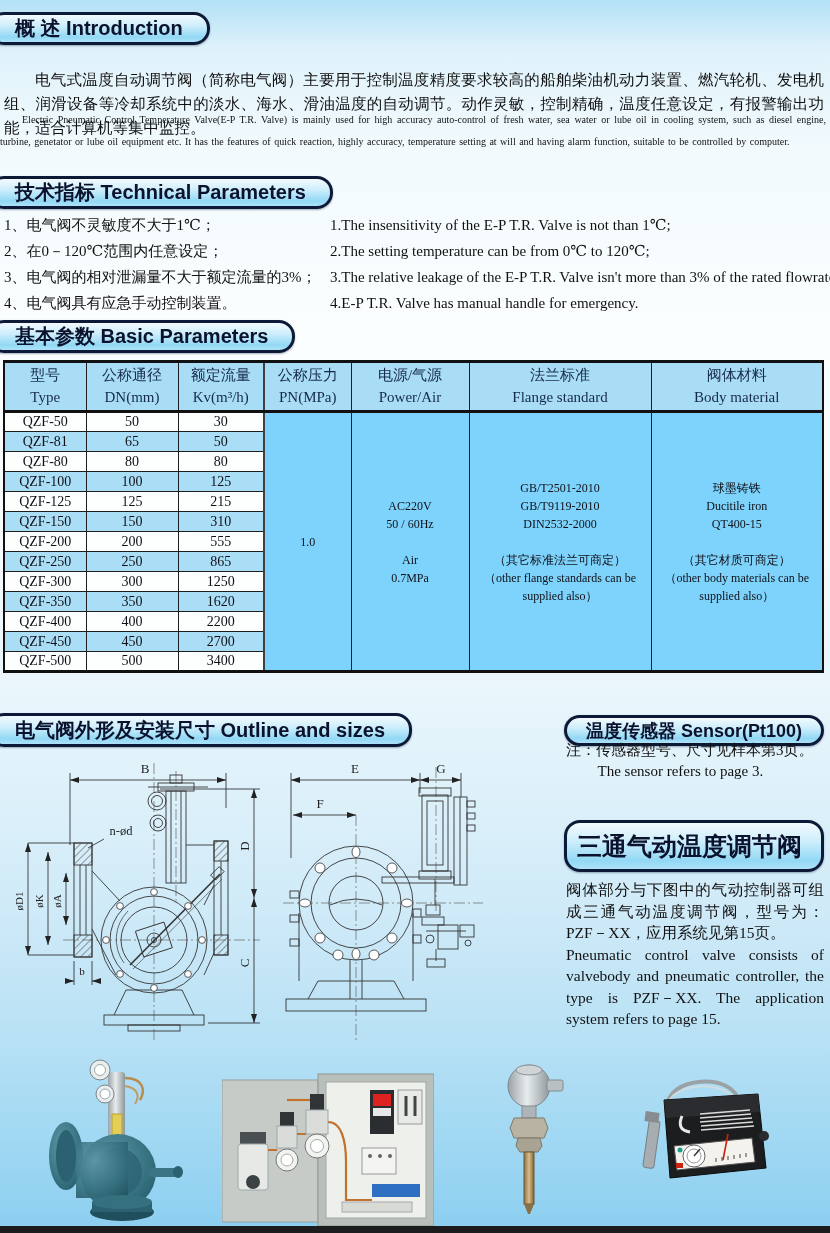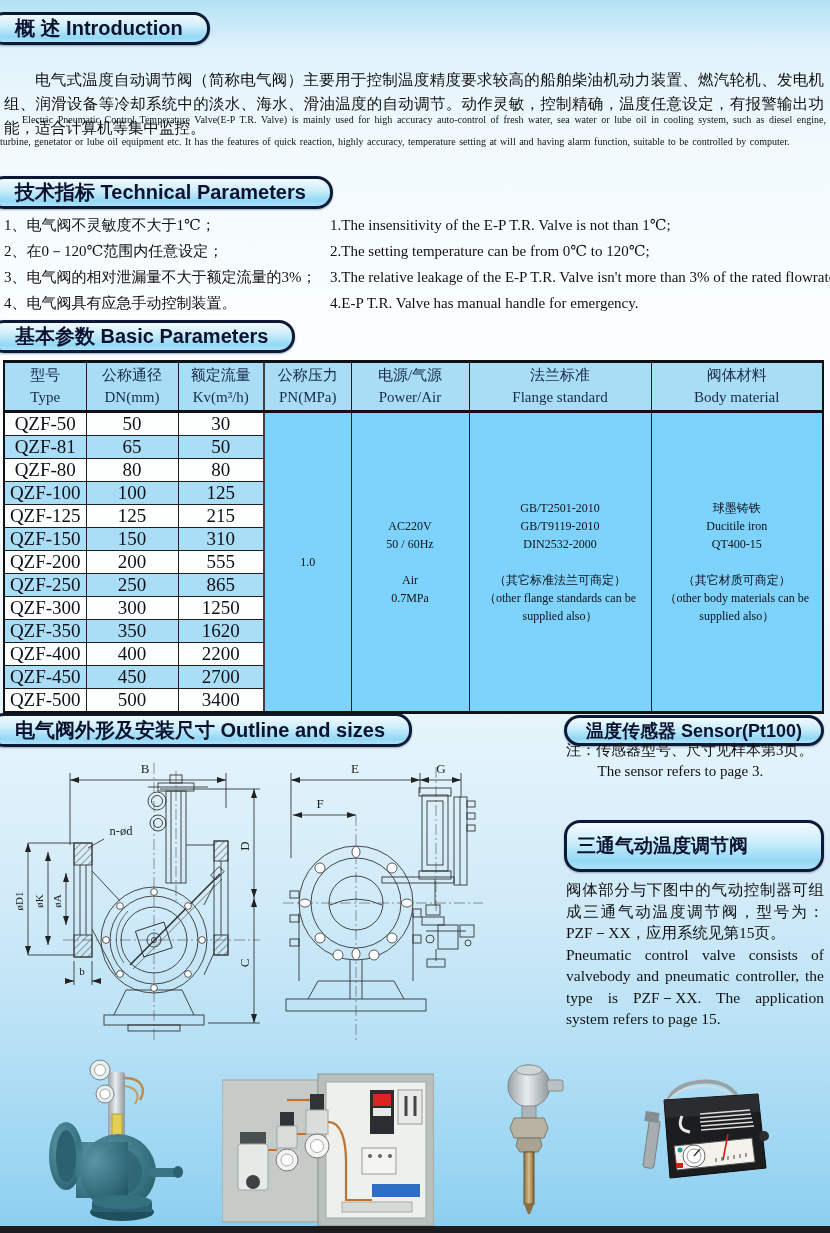--- a/index.html
+++ b/index.html
@@ -19,42 +19,42 @@
     color:#0a122e;font-family:"Liberation Sans","DejaVu Sans",sans-serif;font-weight:bold;
     display:flex;align-items:center;justify-content:center;
     box-shadow:0 1px 2px rgba(10,30,60,.35);
   }
   .pill-intro{left:-12px;top:12px;height:33px;padding:0 24px;font-size:20px;}
   .pill-tech{left:-12px;top:176px;height:33px;padding:0 24px;font-size:20px;}
   .pill-basic{left:-12px;top:320px;height:33px;padding:0 24px;font-size:20px;}
   .pill-outline{left:-12px;top:713px;height:34px;padding:0 24px;font-size:20px;}
   .pill-sensor{left:564px;top:715px;width:260px;height:31px;font-size:18px;}
   .pill-threeway{left:564px;top:820px;width:260px;height:52px;flex-direction:column;align-items:flex-start;justify-content:center;padding:0 0 0 10px;line-height:1.12;}
-  .pill-threeway .cn{font-size:19px;}
+  .pill-threeway .cn{font-size:25px;}
   .pill-threeway .en{font-size:16.5px;}
   
   .para{position:absolute;text-align:justify;}
   .intro-cn{left:4px;top:52px;width:820px;font-size:15.5px;line-height:24px;text-indent:2em;}
   .intro-en{left:0px;top:99px;width:826px;font-size:10px;line-height:22px;text-indent:2.2em;word-spacing:1px;}
   .tech-cn{left:4px;top:212px;width:324px;font-size:15px;line-height:26px;text-align:left;}
   .tech-cn div,.tech-en div{white-space:nowrap;}
   .tech-en{left:330px;top:212px;width:500px;font-size:15px;line-height:26px;text-align:left;}
   .sensor-note{left:566px;top:740px;width:258px;font-size:15px;line-height:21px;text-align:left;}
   .sensor-note .en{margin-left:2.1em;}
   .threeway-body{left:566px;top:879px;width:258px;font-size:15.5px;line-height:21.5px;}
   .threeway-body p{margin:0;}
   
   .tbl-wrap{position:absolute;left:3px;top:360px;width:819px;}
   table.tbl{border-collapse:collapse;table-layout:fixed;width:819px;background:#fdffff;}
   table.tbl th,table.tbl td{
     border:1px solid #1d1d1d;text-align:center;vertical-align:middle;
     white-space:pre-line;padding:0 1px;box-sizing:border-box;
   }
   table.tbl th{height:50px;background:#a9ddf5;font-weight:normal;font-size:15px;line-height:1.45;color:#16294e;border-bottom:3px solid #111;}
-  table.tbl td{height:20px;font-size:19px;color:#101018;}
+  table.tbl td{height:20px;font-size:14px;color:#101018;}
   table.tbl td.blue{background:#aadef6;}
   table.tbl td.merged{background:#7dd3fc;font-size:12px;line-height:1.5;}
   table.tbl{border-top:3px solid #111;border-bottom:3px solid #111;border-left:2px solid #111;border-right:2px solid #111;}
   table.tbl td.thickR,table.tbl th.thickR{border-right:2px solid #404040;}
   
   .drawing{position:absolute;}
   .drawing text{font-family:"Liberation Serif","DejaVu Serif",serif;fill:#222;}
   
   .photo{position:absolute;}
 </style>

